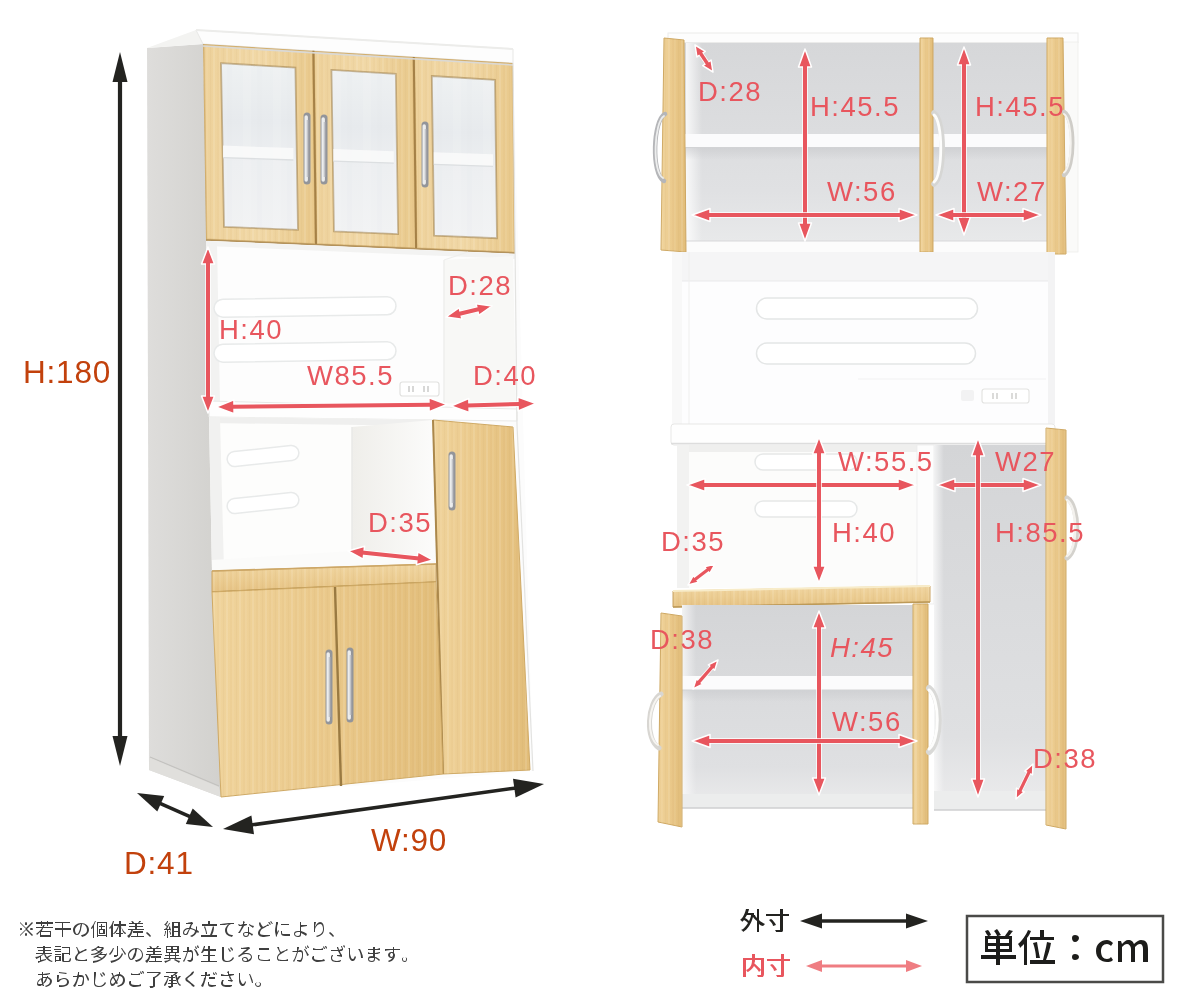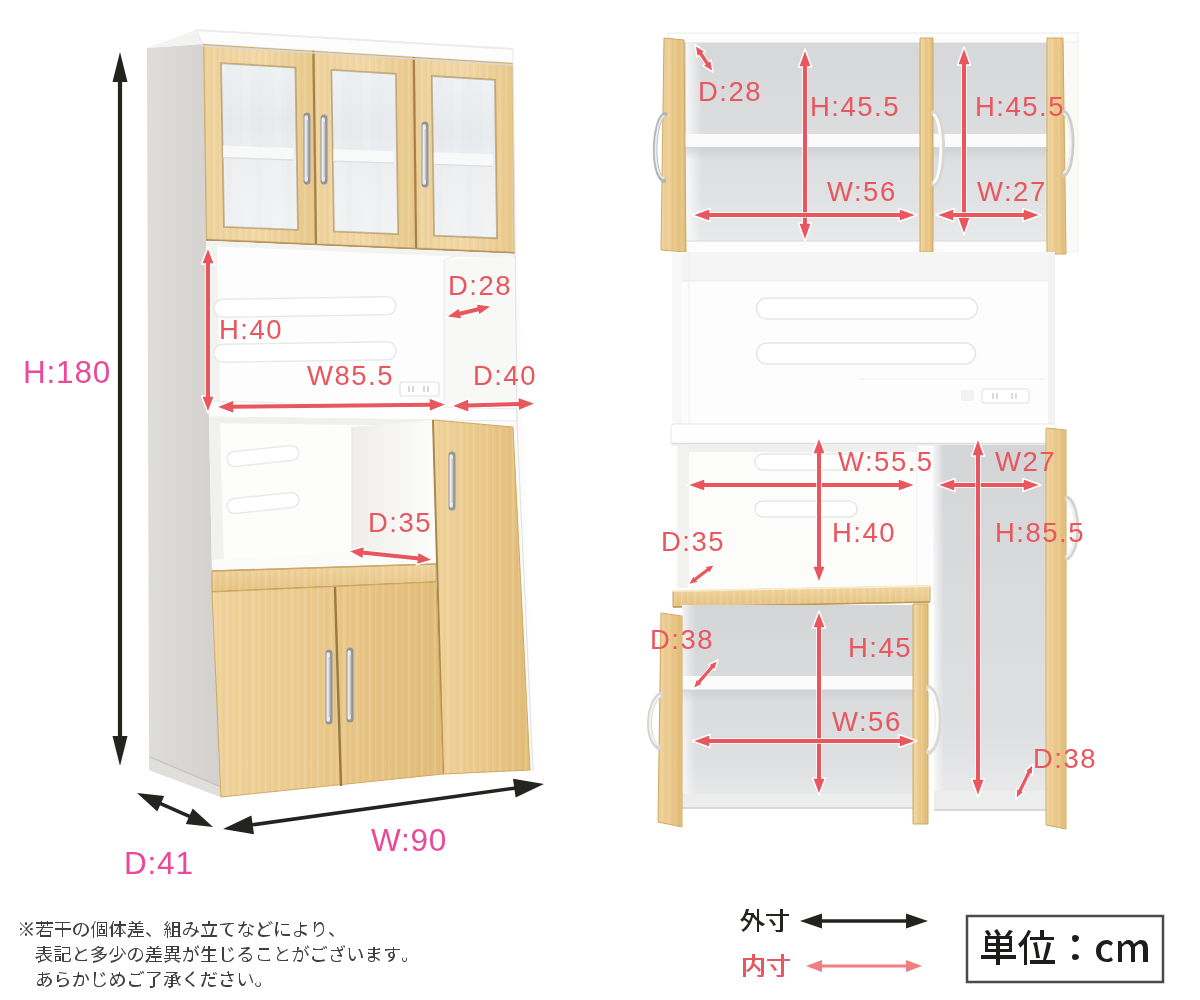--- a/index.html
+++ b/index.html
@@ -1,20 +1,20 @@
 <!DOCTYPE html>
 <html><head>
 <meta charset="utf-8">
 <style>
   html,body { margin:0; padding:0; background:#ffffff; }
   #stage { position:relative; width:1200px; height:1000px; background:#ffffff; overflow:hidden;
            font-family:"Liberation Sans","DejaVu Sans",sans-serif; }
   #stage svg { position:absolute; left:0; top:0; }
   .dim { position:absolute; white-space:nowrap; line-height:1; letter-spacing:0; }
-  .dim.blk { color:#ec4899; font-size:31.5px; letter-spacing:0.8px; }
+  .dim.blk { color:#c2410c; font-size:31.5px; letter-spacing:0.8px; }
   .dim.red { color:#e8565e; font-size:27.5px; letter-spacing:1.5px; }
   .cjk-data { position:absolute; color:transparent; white-space:nowrap; line-height:1;
               user-select:text; pointer-events:none; }
 </style>
 </head>
 <body>
 
 <div id="stage">
 <svg width="1200" height="1000" viewBox="0 0 1200 1000">
       <defs>
@@ -451,21 +451,21 @@
 <div class="dim red" style="left:810px;top:93px;">H:45.5</div>
 <div class="dim red" style="left:975px;top:93px;">H:45.5</div>
 <div class="dim red" style="left:827px;top:178px;">W:56</div>
 <div class="dim red" style="left:977px;top:178px;">W:27</div>
 <div class="dim red" style="left:838px;top:448px;">W:55.5</div>
 <div class="dim red" style="left:995px;top:448px;text-align:right;">W27</div>
 <div class="dim red" style="left:832px;top:519px;">H:40</div>
 <div class="dim red" style="left:661px;top:528px;">D:35</div>
 <div class="dim red" style="left:995px;top:519px;">H:85.5</div>
 <div class="dim red" style="left:650px;top:626px;">D:38</div>
-<div class="dim red" style="left:848px;top:634px;">H:45</div>
+<div class="dim red" style="left:830px;top:634px;font-style:italic;">H:45</div>
 <div class="dim red" style="left:832px;top:708px;">W:56</div>
 <div class="dim red" style="left:1033px;top:745px;">D:38</div>
 
 <span class="cjk-data" style="left:17px;top:920px;font-size:18.3px;">※若干の個体差、組み立てなどにより、</span>
 <span class="cjk-data" style="left:35px;top:945px;font-size:18.3px;">表記と多少の差異が生じることがございます。</span>
 <span class="cjk-data" style="left:35px;top:970px;font-size:18.3px;text-align:center;">あらかじめご了承ください。</span>
 <span class="cjk-data" style="left:740px;top:908px;font-size:25px;margin-top:20px;">外寸</span>
 <span class="cjk-data" style="left:781px;top:953px;font-size:25px;margin-left:47px;">内寸</span>
 <span class="cjk-data" style="left:979px;top:928px;font-size:38.5px;">単位：cm</span>
 

